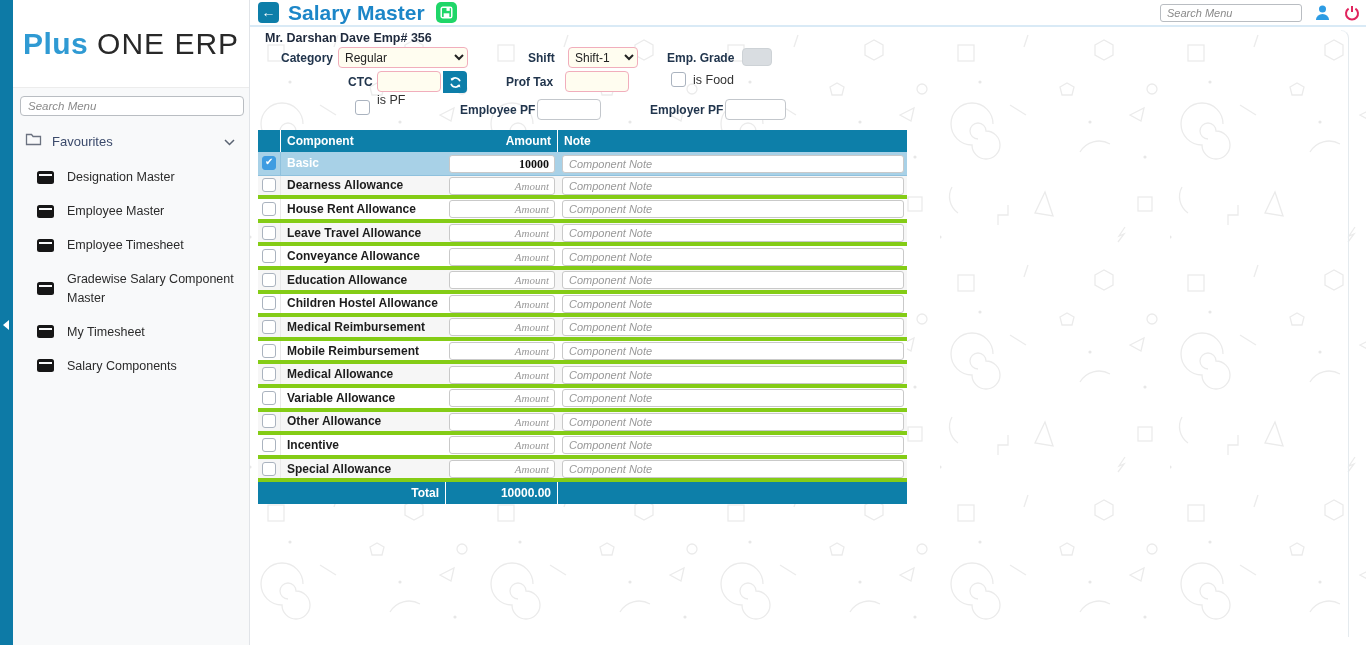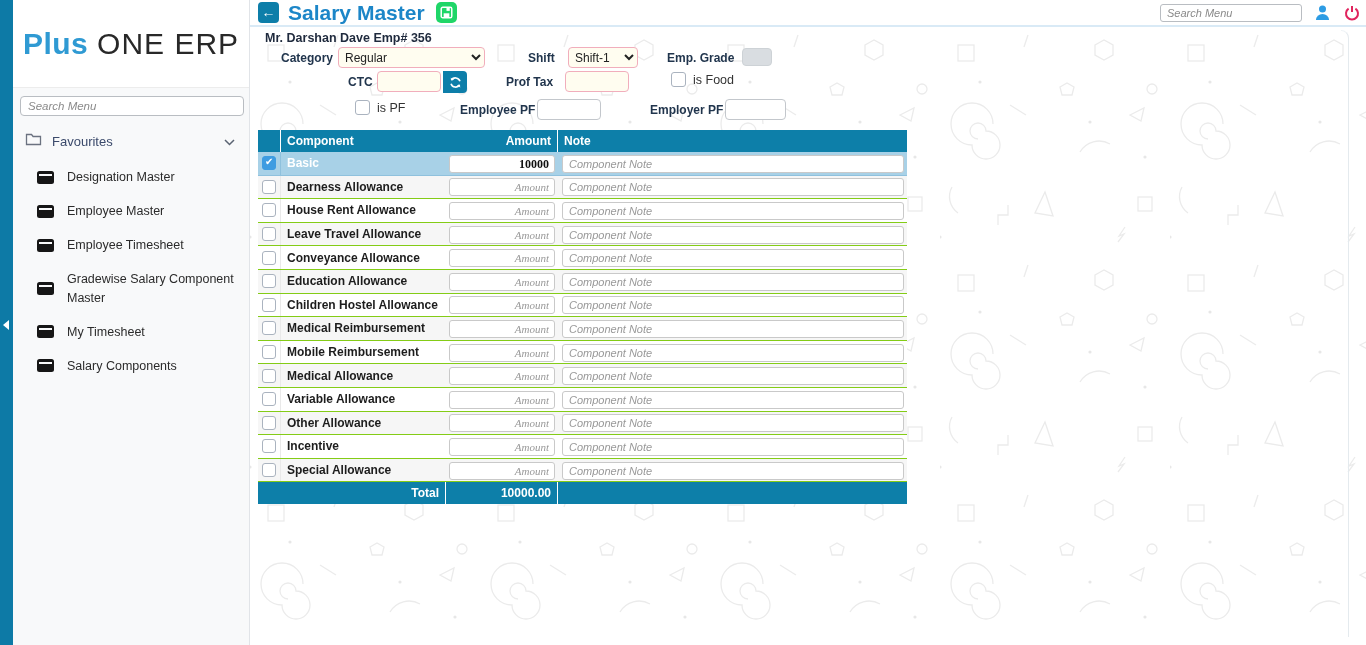--- a/index.html
+++ b/index.html
@@ -90,21 +90,21 @@
   .salary-table { position:absolute; left:8px; top:103px; width:649px; z-index:1;
     background:#fff; }
   .t-head, .t-total { display:flex; height:22px; background:#0d7fa9; color:#fff;
     font-size:12px; font-weight:bold; align-items:center; }
   .t-head .hc-cb { width:23px; height:100%; border-right:1px solid #fff; }
   .t-head .hc-comp { width:165px; padding-left:6px; }
   .t-head .hc-amt { width:112px; text-align:right; padding-right:6px;
     border-right:1px solid #fff; height:100%; line-height:22px; }
   .t-head .hc-note { flex:1; padding-left:6px; }
   .t-row { display:flex; height:23.6px; align-items:center; background:#fff;
-    border-bottom:1px solid #84cc16; }
+    border-bottom:4px solid #84cc16; }
   .t-row:nth-child(even) { background:#f6f6f6; }
   .t-row.selected { background:#a8d1e7; border-bottom:1px solid #8fc1dd; }
   .t-row .c-cb { width:23px; display:flex; align-items:center; justify-content:center;
     align-self:stretch; border-right:1px solid #e9e9e9; }
   .t-row.selected .c-cb { border-right:1px solid #8fc1dd; }
   .t-row .row-cb { position:static; width:14px; height:14px; }
   .t-row .row-cb.checked { background:#3e9ce1; border-color:#3e9ce1; position:relative; }
   .t-row .row-cb.checked::after { content:'✔'; position:absolute; left:2px; top:-1px;
     color:#fff; font-size:10px; }
   .t-row .c-comp { width:165px; padding-left:6px; font-size:12px; font-weight:bold;
@@ -246,21 +246,21 @@
             <line x1="8" y1="1" x2="8" y2="7" stroke="#e0245e" stroke-width="2"></line>
           </svg>
         </button>
       </div>
     </header>
 
     <section class="form-area">
       <div class="emp-name">Mr. Darshan Dave Emp# 356</div>
 
       <label class="f-label" style="left:31px; top:21px;">Category</label>
-      <select class="f-select" style="left:88px; top:20px; width:147px;">
+      <select class="f-select" style="left:88px; top:20px; width:130px;">
         <option>Regular</option>
       </select>
       <label class="f-label" style="left:278px; top:21px;">Shift</label>
       <select class="f-select" style="left:318px; top:20px; width:70px;">
         <option>Shift-1</option>
       </select>
       <label class="f-label" style="left:417px; top:21px;">Emp. Grade</label>
       <div class="f-disabled" style="left:492px; top:21px; width:30px;"></div>
 
       <label class="f-label" style="left:98px; top:45px;">CTC</label>
@@ -272,21 +272,21 @@
           <path d="M2,2 l1,3.5 3.4,-1" fill="#fff" stroke="none"></path>
           <path d="M14,14 l-1,-3.5 -3.4,1" fill="#fff" stroke="none"></path>
         </svg>
       </button>
       <label class="f-label" style="left:256px; top:45px;">Prof Tax</label>
       <input class="f-input-req" style="left: 315px; top: 44px; width: 64px;">
       <span class="cb" style="left:421px; top:45px;"></span>
       <label class="f-label-plain" style="left:443px; top:45px;">is Food</label>
 
       <span class="cb" style="left:105px; top:73px;"></span>
-      <label class="f-label-plain" style="left:127px; top:73px;">is PF</label>
+      <label class="f-label-plain" style="left:127px; top:65px;">is PF</label>
       <label class="f-label" style="left:210px; top:73px;">Employee PF</label>
       <input class="f-input" style="left: 287px; top: 72px; width: 64px;">
       <label class="f-label" style="left:400px; top:73px;">Employer PF</label>
       <input class="f-input" style="left: 475px; top: 72px; width: 61px;">
 
       <div class="salary-table">
         <div class="t-head">
           <div class="hc-cb"></div>
           <div class="hc-comp">Component</div>
           <div class="hc-amt">Amount</div>

